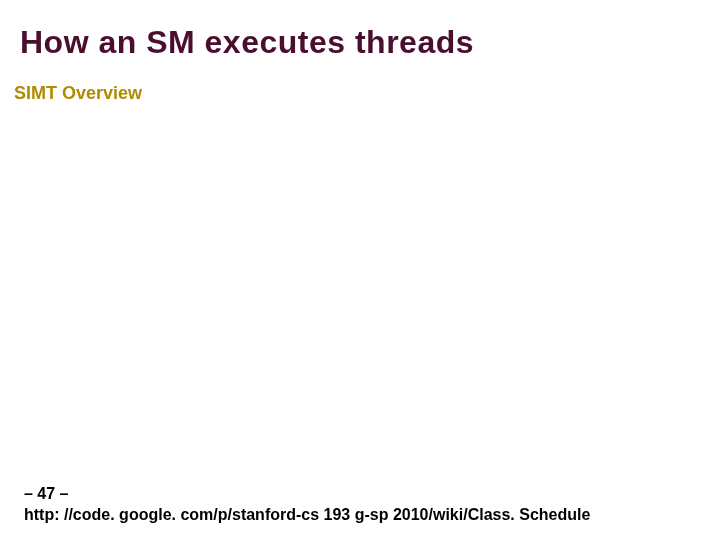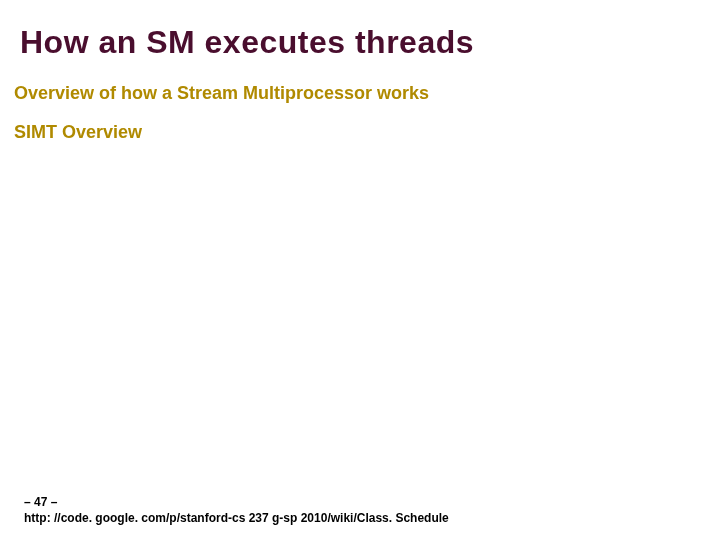--- a/index.html
+++ b/index.html
@@ -29,21 +29,21 @@
     font-weight: bold;
     color: #b08a00;
     margin-bottom: 18px;
     margin-left: -6px;
   }
   .footer {
     position: absolute;
     left: 24px;
     right: 24px;
     bottom: 14px;
-    font-size: 12px;
+    font-size: 16px;
     color: #000;
     font-weight: bold;
     line-height: 1.35;
   }
   .footer-top {
     display: block;
   }
   .footer-row {
     display: flex;
     justify-content: space-between;
@@ -54,22 +54,21 @@
     font-weight: normal;
     white-space: nowrap;
   }
 </style>
 </head>
 <body>
 
 <div class="slide">
   <h1 class="title">How an SM executes threads</h1>
 
-  <div class="bullet">Overview of how a Stream Multiprocessor works</div>
   <div class="bullet">SIMT Overview</div>
 
   <div class="footer">
     <span class="footer-top">– 47 –</span>
     <div class="footer-row">
-      <span>http: //code. google. com/p/stanford-cs 237 g-sp 2010/wiki/Class. Schedule</span>
+      <span>http: //code. google. com/p/stanford-cs 193 g-sp 2010/wiki/Class. Schedule</span>
     </div>
   </div>
 </div>
 
 </body></html>

